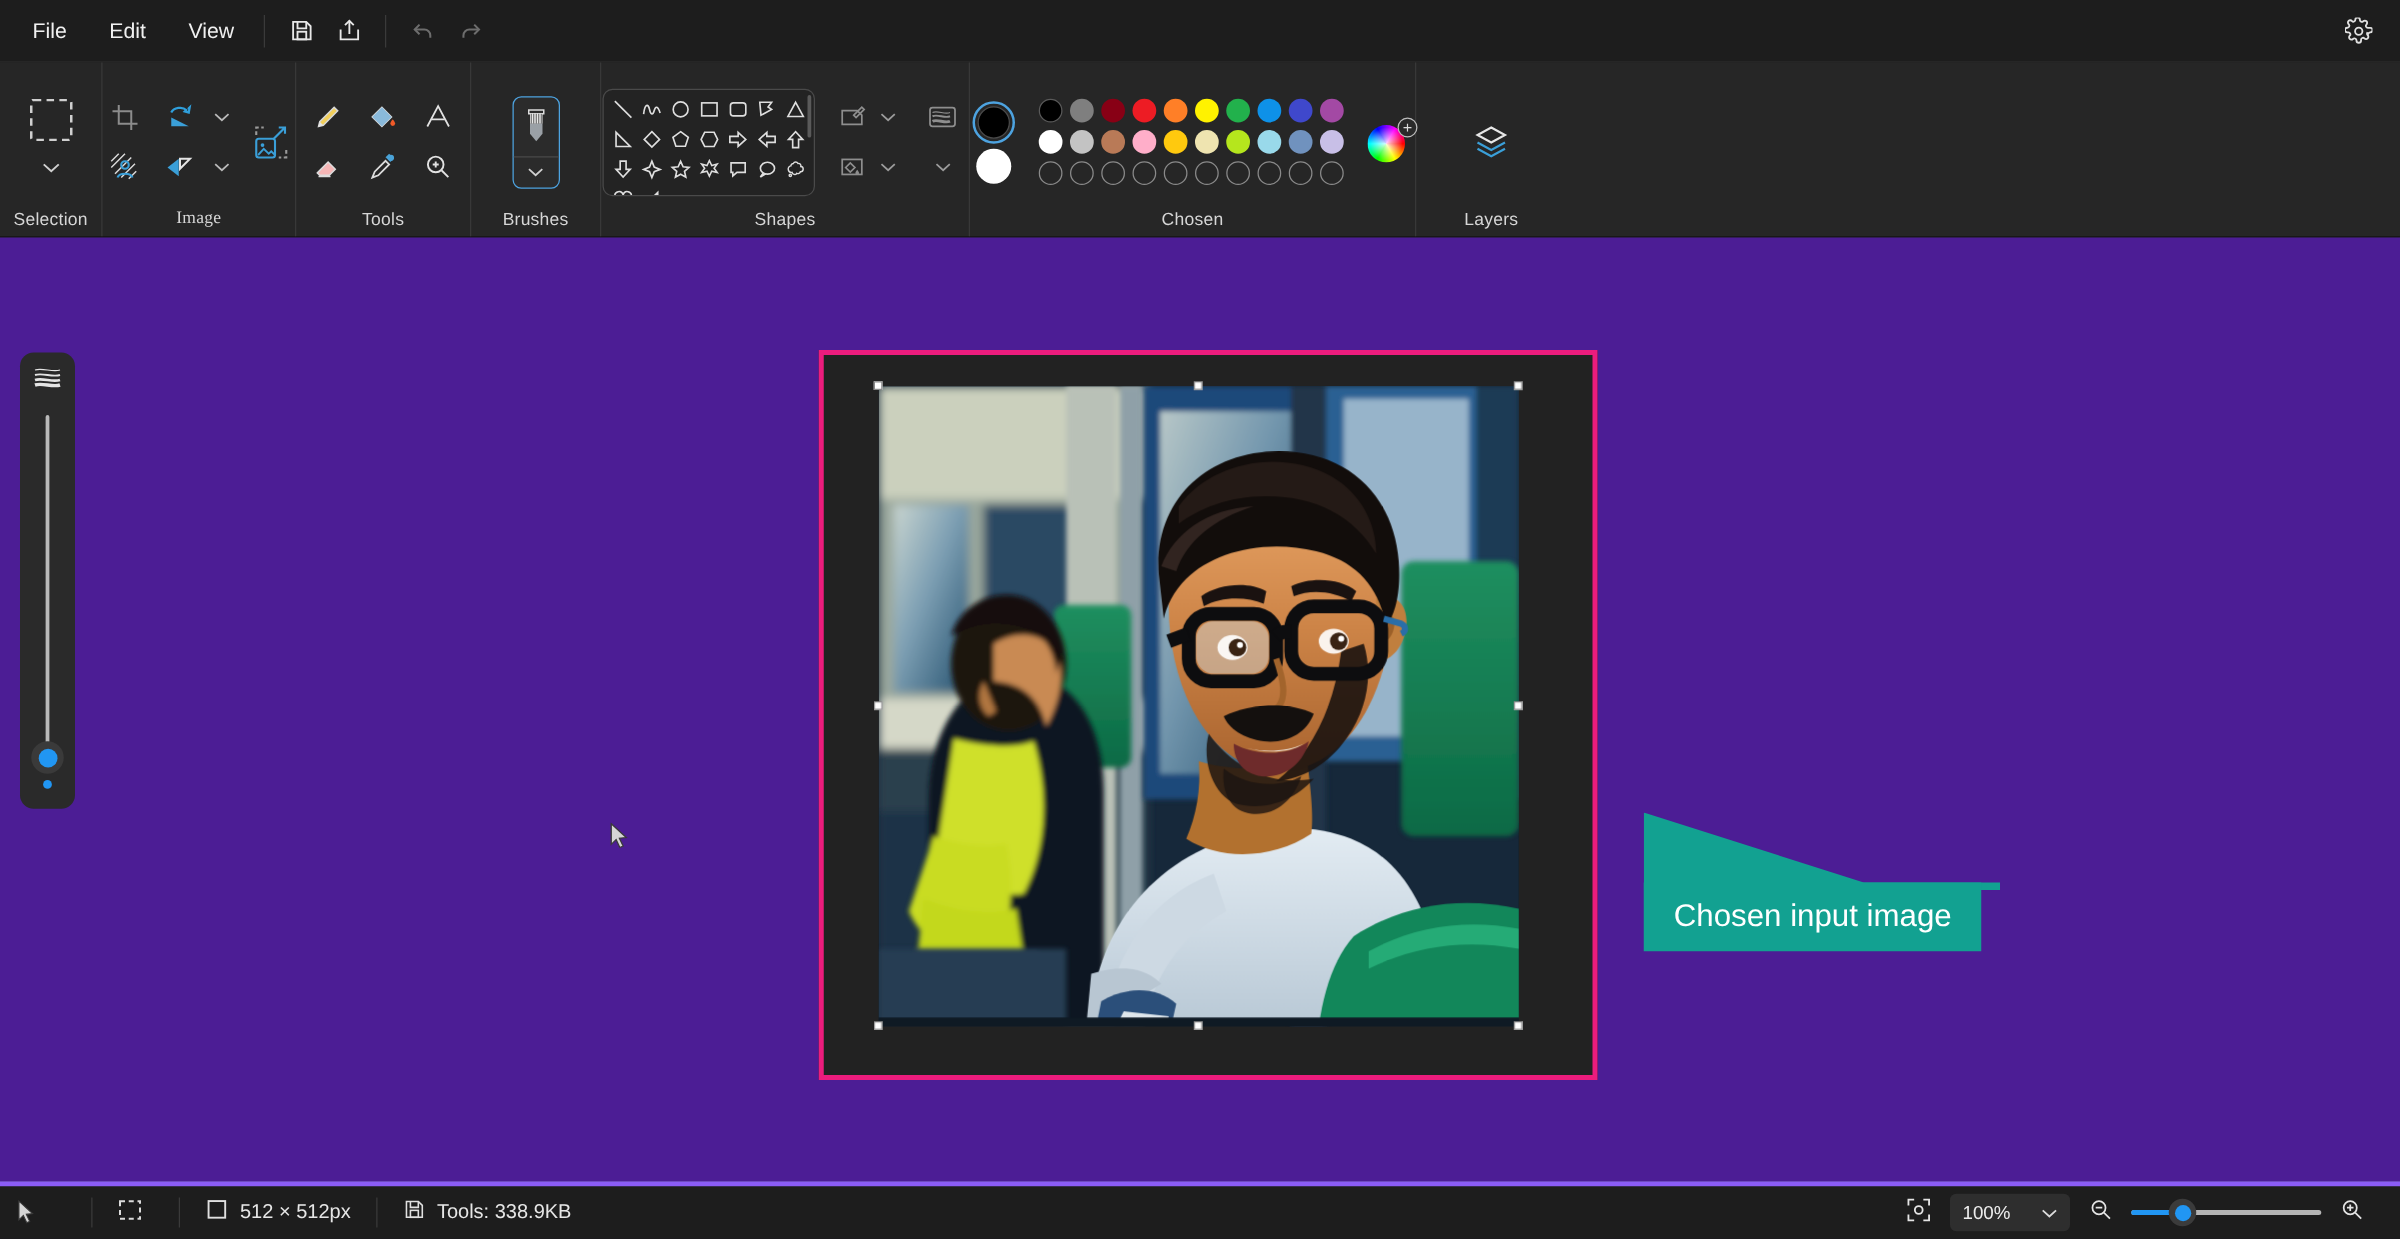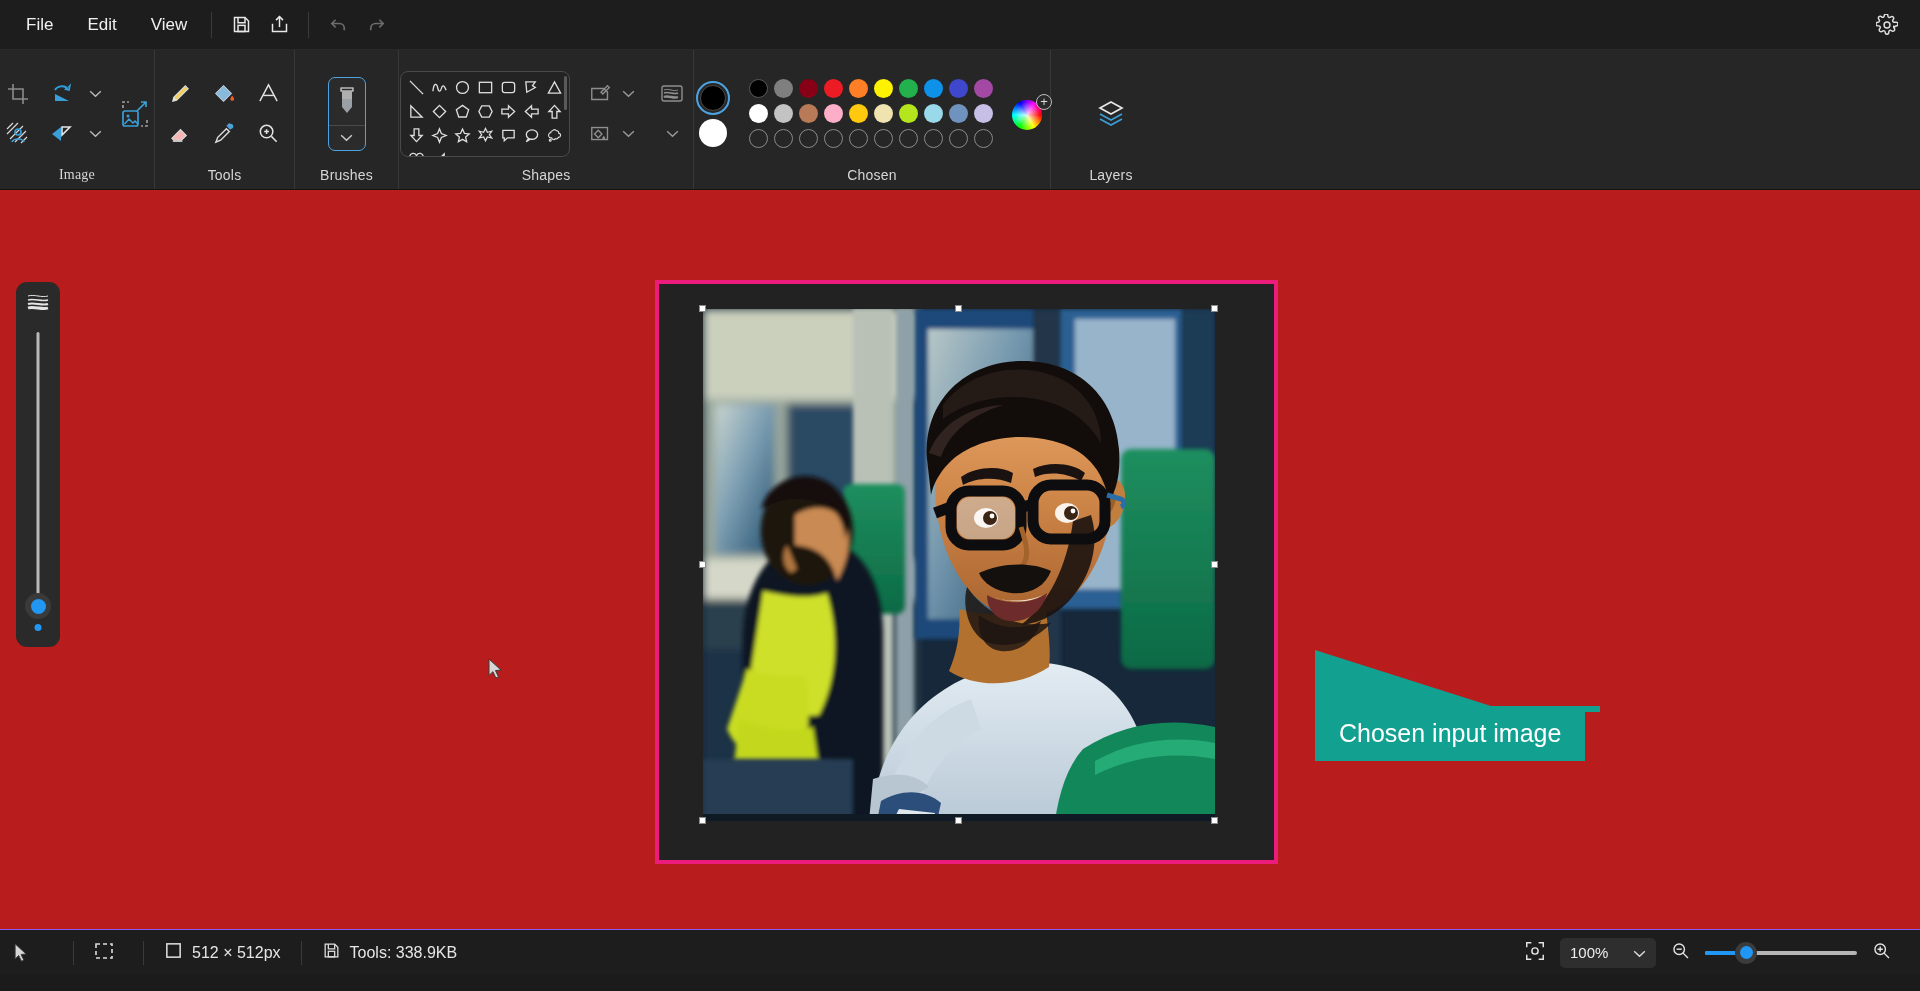--- a/index.html
+++ b/index.html
@@ -153,21 +153,21 @@
     display:flex; align-items:center; justify-content:center;
     font-size: 13px; line-height: 1; color: #dcdcdc;
   }
 
   
   .g-layers { width: 120px; }
 
   
   .canvas-area {
     position: absolute; top: 190px; left: 0; width: 1920px; height: 755px;
-    background: #b91c1c;
+    background: #4c1d95;
   }
   .selection-frame {
     position: absolute; left: 655px; top: 90px; width: 623px; height: 584px;
     border: 4px solid #ec1c7d;
     background: #222;
   }
   .img-holder {
     position: absolute; left: 703px; top: 119px; width: 512px; height: 512px;
     overflow: hidden;
     background: #14222e;
@@ -210,22 +210,22 @@
     font-size: 25px; padding: 13px 24px;
     white-space: nowrap;
   }
   .callout-arrow { position: absolute; left: 0; top: 0; }
 
   
   .cursor-arrow { position: absolute; pointer-events: none; }
 
   
   .statusbar {
-    position: absolute; bottom: 16px; left: 0; width: 1920px; height: 46px;
-    background: #1d1d1d; border-top: 1px solid #8b5cf6;
+    position: absolute; bottom: 0; left: 0; width: 1920px; height: 46px;
+    background: #1d1d1d; border-top: 4px solid #8b5cf6;
     display: flex; align-items: center;
   }
   .sb-sep { width: 1px; height: 24px; background: #3a3a3a; }
   .sb-item {
     display: flex; align-items: center; gap: 9px;
     padding: 0 20px; font-size: 16px; color: #e6e6e6; height: 46px;
   }
   .sb-right { margin-left: auto; display: flex; align-items: center; gap: 14px; padding-right: 28px; }
   .zoom-select {
     width: 96px; height: 30px; background: #2e2e2e; border-radius: 5px;
@@ -287,20 +287,35 @@
     <div class="gear">
       <svg width="22" height="22" viewBox="0 0 24 24" fill="none" stroke="#e0e0e0" stroke-width="1.6">
         <circle cx="12" cy="12" r="3.2"></circle>
         <path d="M19.4 13.5a1.7 1.7 0 0 0 .34 1.87l.06.06a2 2 0 1 1-2.83 2.83l-.06-.06a1.7 1.7 0 0 0-1.87-.34 1.7 1.7 0 0 0-1.03 1.56V20a2 2 0 0 1-4 0v-.1a1.7 1.7 0 0 0-1.1-1.55 1.7 1.7 0 0 0-1.87.34l-.06.06A2 2 0 1 1 4.15 15.9l.06-.06a1.7 1.7 0 0 0 .34-1.87 1.7 1.7 0 0 0-1.56-1.03H2a2 2 0 0 1 0-4h.1a1.7 1.7 0 0 0 1.55-1.1 1.7 1.7 0 0 0-.34-1.87l-.06-.06A2 2 0 1 1 6.08 3.1l.06.06a1.7 1.7 0 0 0 1.87.34H8a1.7 1.7 0 0 0 1-1.56V2a2 2 0 0 1 4 0v.1a1.7 1.7 0 0 0 1 1.56 1.7 1.7 0 0 0 1.87-.34l.06-.06a2 2 0 1 1 2.83 2.83l-.06.06a1.7 1.7 0 0 0-.34 1.87V8a1.7 1.7 0 0 0 1.56 1H22a2 2 0 0 1 0 4h-.1a1.7 1.7 0 0 0-1.5 1z"></path>
       </svg>
     </div>
   </div>
 
   <div class="ribbon">
 
+    <div class="group g-selection">
+      <div class="group-body">
+        <div class="sel-stack">
+          <div class="tile">
+            <div class="dashbox"></div>
+          </div>
+          <div class="chev">
+            <svg width="14" height="9" viewBox="0 0 14 9" fill="none" stroke="#cfcfcf" stroke-width="1.6">
+                <path d="M1 1.5L7 7l6-5.5"></path>
+              </svg>
+          </div>
+        </div>
+      </div>
+      <div class="group-label">Selection</div>
+    </div>
 
     <div class="group g-image">
       <div class="group-body">
         <div class="img-grid">
           <div class="tile">
             <svg width="24" height="24" viewBox="0 0 24 24" fill="none" stroke="#8c8c8c" stroke-width="1.6">
               <path d="M7 2v15h15"></path>
                 <path d="M2 7h15v15"></path>
             </svg>
           </div>

